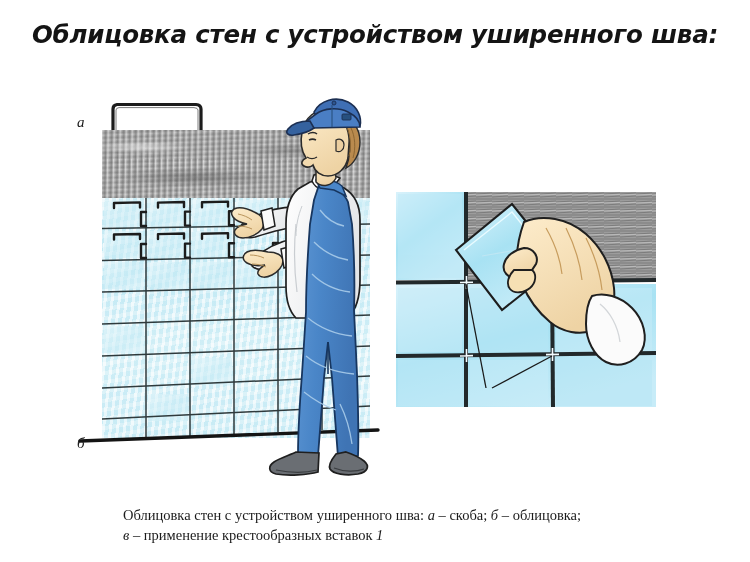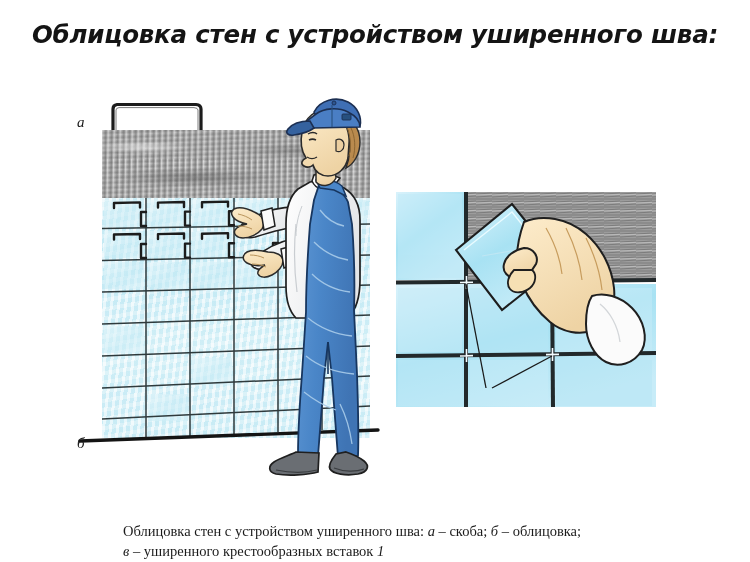--- a/index.html
+++ b/index.html
@@ -95,21 +95,20 @@
     font-size:16px;color:#111;
   }
 
   
   .caption{
     position:absolute;left:123px;top:505px;width:520px;
     font-family:"Liberation Serif", serif;
     font-size:14.5px;
     line-height:20px;
     color:#1b1b1b;
-    margin-top:16px;
   }
   .caption i{font-style:italic;}
 </style>
 </head>
 <body>
 
 <div class="page">
 
   <div class="title">Облицовка стен с устройством уширенного шва:</div>
 
@@ -403,16 +402,16 @@
           <path d="M70,92 L90,196"></path>
           <path d="M156,164 L96,196"></path>
         </g>
       </svg>
     </div>
 
   </div>
 
   <div class="caption">
     <span>Облицовка стен с устройством уширенного шва: </span><i>а</i><span> – скоба; </span><i>б</i><span> – облицовка;</span><br>
-    <i>в</i><span> – уширенного крестообразных вставок </span><i>1</i>
+    <i>в</i><span> – применение крестообразных вставок </span><i>1</i>
   </div>
 
 </div>
 
 </body></html>

